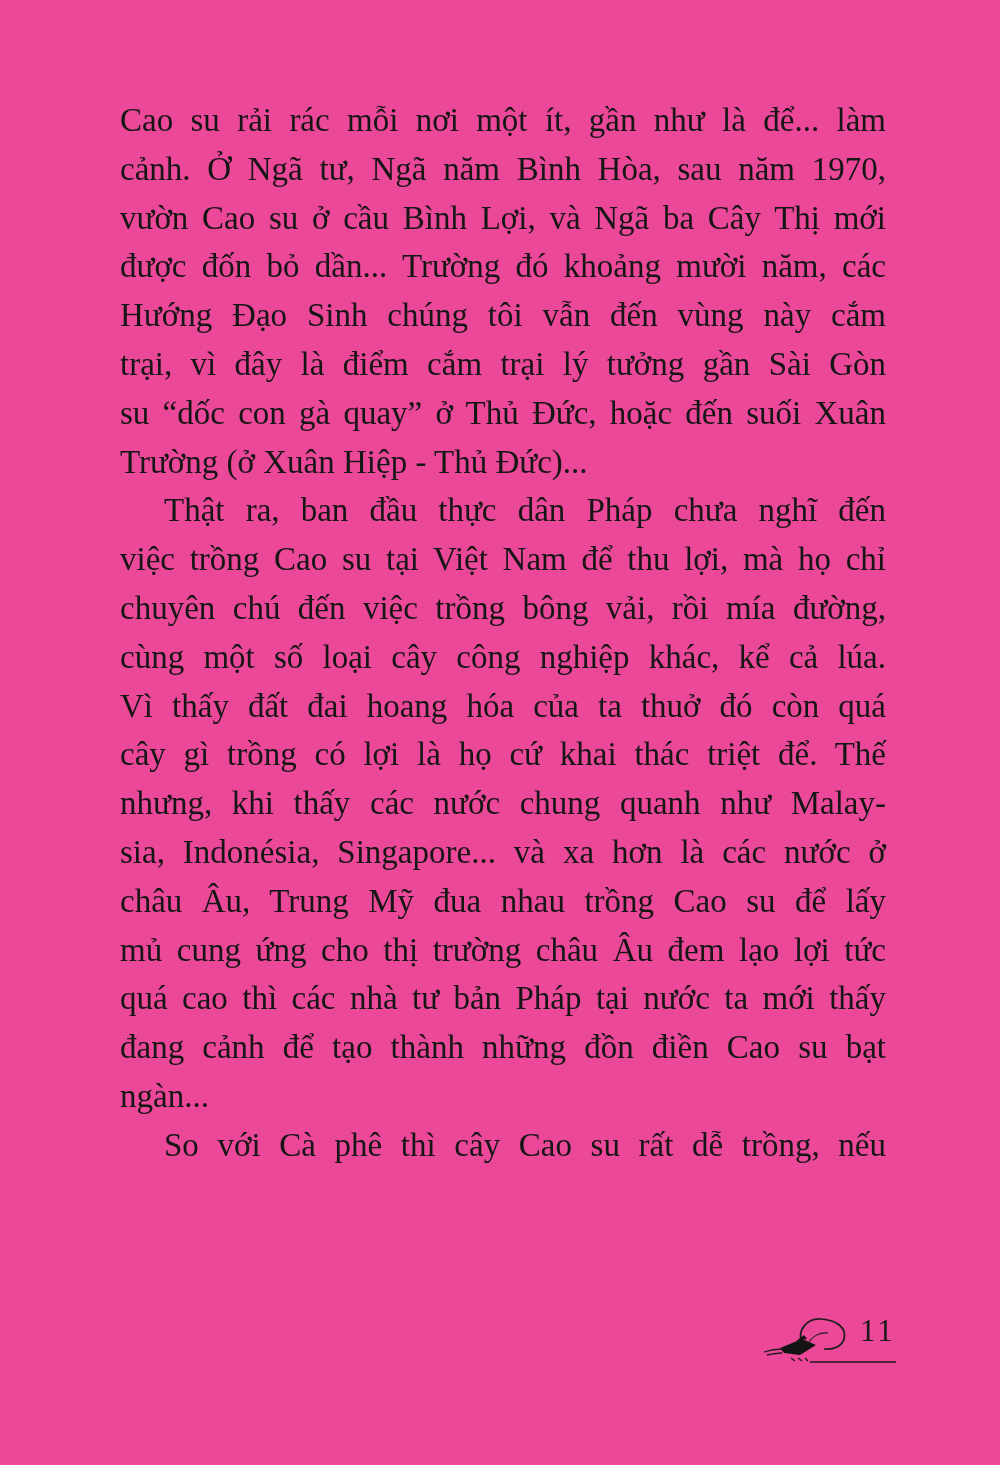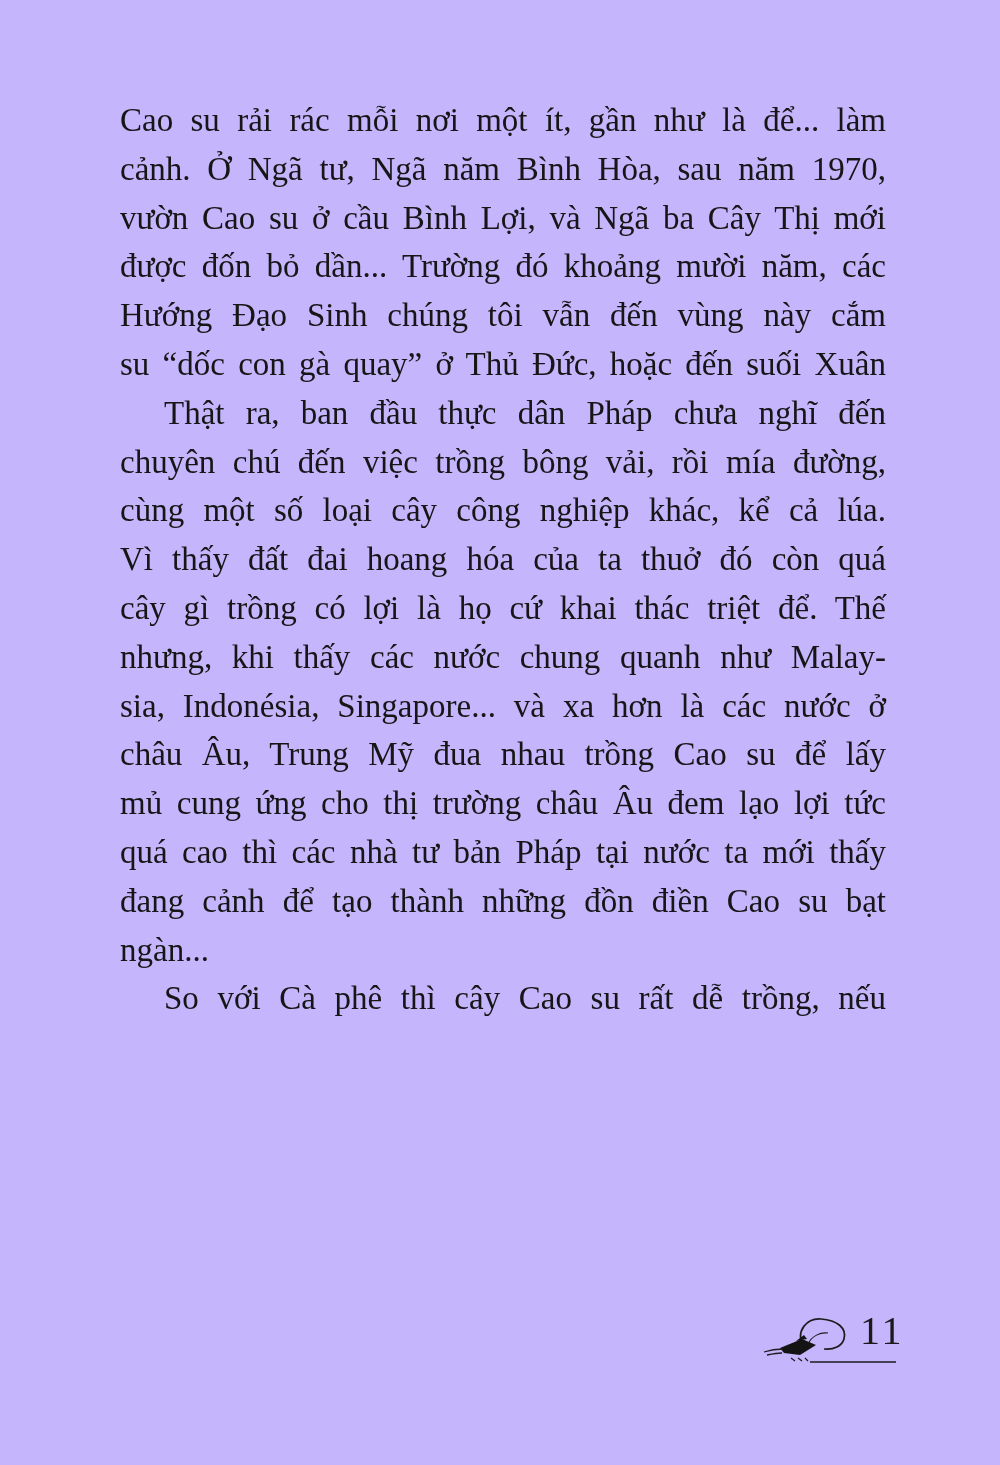--- a/index.html
+++ b/index.html
@@ -4,21 +4,21 @@
 <style>
   html, body { margin: 0; padding: 0; }
   body {
     background: #ffffff;
     font-family: "Liberation Serif", serif;
   }
   .page {
     position: relative;
     width: 1000px;
     height: 1465px;
-    background: #c4b5fd;
+    background: #ec4899;
     color: #161616;
     overflow: hidden;
   }
   .text-block {
     position: absolute;
     left: 120px;
     top: 96px;
     width: 766px;
   }
   .line {
@@ -44,39 +44,42 @@
   }
   .ornament {
     position: absolute;
     left: 0;
     top: 6px;
   }
   .pagenum {
     position: absolute;
     left: 102px;
     top: 6px;
-    font-size: 40px;
+    font-size: 31px;
     line-height: 34px;
     letter-spacing: 3px;
     color: #1a1a1a;
   }
 </style>
 </head>
 <body>
 
 <div class="page">
 
   <div class="text-block">
     <div class="line">Cao su rải rác mỗi nơi một ít, gần như là để... làm</div>
     <div class="line">cảnh. Ở Ngã tư, Ngã năm Bình Hòa, sau năm 1970,</div>
     <div class="line">vườn Cao su ở cầu Bình Lợi, và Ngã ba Cây Thị mới</div>
     <div class="line">được đốn bỏ dần... Trường đó khoảng mười năm, các</div>
     <div class="line">Hướng Đạo Sinh chúng tôi vẫn đến vùng này cắm</div>
+    <div class="line">trại, vì đây là điểm cắm trại lý tưởng gần Sài Gòn</div>
     <div class="line">su “dốc con gà quay” ở Thủ Đức, hoặc đến suối Xuân</div>
+    <div class="line end">Trường (ở Xuân Hiệp - Thủ Đức)...</div>
     <div class="line ind">Thật ra, ban đầu thực dân Pháp chưa nghĩ đến</div>
+    <div class="line">việc trồng Cao su tại Việt Nam để thu lợi, mà họ chỉ</div>
     <div class="line">chuyên chú đến việc trồng bông vải, rồi mía đường,</div>
     <div class="line">cùng một số loại cây công nghiệp khác, kể cả lúa.</div>
     <div class="line">Vì thấy đất đai hoang hóa của ta thuở đó còn quá</div>
     <div class="line">cây gì trồng có lợi là họ cứ khai thác triệt để. Thế</div>
     <div class="line">nhưng, khi thấy các nước chung quanh như Malay-</div>
     <div class="line">sia, Indonésia, Singapore... và xa hơn là các nước ở</div>
     <div class="line">châu Âu, Trung Mỹ đua nhau trồng Cao su để lấy</div>
     <div class="line">mủ cung ứng cho thị trường châu Âu đem lạo lợi tức</div>
     <div class="line">quá cao thì các nhà tư bản Pháp tại nước ta mới thấy</div>
     <div class="line">đang cảnh để tạo thành những đồn điền Cao su bạt</div>

